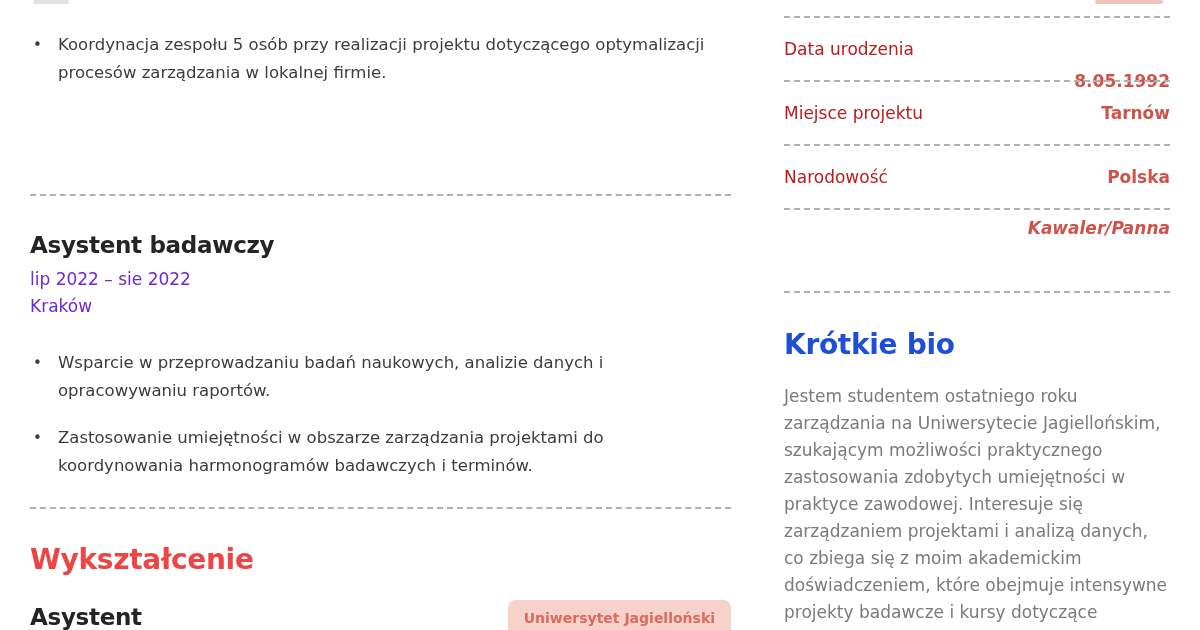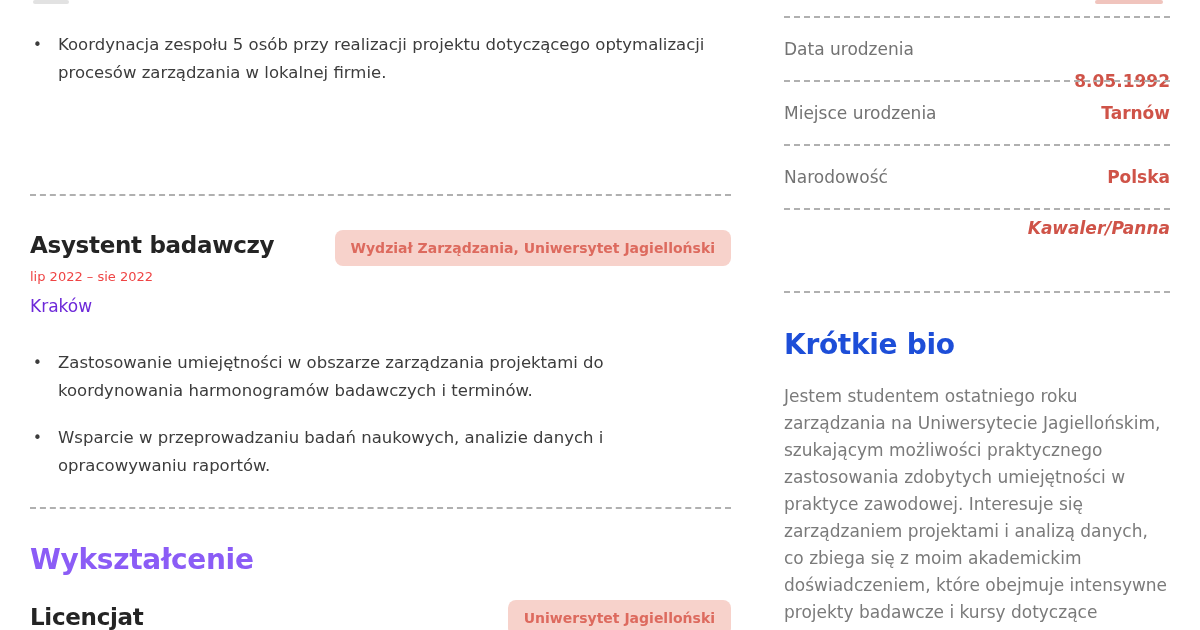--- a/index.html
+++ b/index.html
@@ -35,25 +35,25 @@
   .job-title { position: absolute; left: 0; font-size: 23px; font-weight: bold; color: #242424; letter-spacing: -0.3px; }
   .badge {
     position: absolute; right: 0;
     background: #f7d2cb; color: #dd6a5e;
     font-size: 14px; font-weight: bold;
     border-radius: 8px;
     padding: 0 16px;
     height: 36px; line-height: 36px;
     white-space: nowrap;
   }
-  .dates    { position: absolute; left: 0; font-size: 13px; color: #ef4444; }
+  .dates    { position: absolute; left: 0; font-size: 17px; color: #6d28d9; }
   .location { position: absolute; left: 0; font-size: 17px; color: #6d28d9; }
-  .section-title { position: absolute; left: 0; font-size: 28px; font-weight: bold; color: #8b5cf6; letter-spacing: -0.3px; }
+  .section-title { position: absolute; left: 0; font-size: 28px; font-weight: bold; color: #ef4444; letter-spacing: -0.3px; }
 
-  .detail-label { position: absolute; left: 0;  font-size: 17px; color: #737373; }
+  .detail-label { position: absolute; left: 0;  font-size: 17px; color: #b91c1c; }
   .detail-value { position: absolute; right: 0; font-size: 17px; font-weight: bold; color: #cf5348; }
 
   .bio-title { position: absolute; left: 0; font-size: 28px; font-weight: bold; color: #1d4ed8; letter-spacing: -0.3px; }
   .bio-text  {
     position: absolute; left: 0; right: 0;
     font-size: 17px; line-height: 27px;
     color: #7a7a7a;
     text-align: left;
   }
 
@@ -68,49 +68,48 @@
 
   <div class="clip-frag gray" style="left:3px; width:36px;"></div>
 
   <ul class="bullets" style="top:31px;">
     <li>Koordynacja zespołu 5 osób przy realizacji projektu dotyczącego optymalizacji procesów zarządzania w lokalnej firmie.</li>
   </ul>
 
   <div class="divider" style="top:194px;"></div>
 
   <div class="job-title" style="top:232px;">Asystent badawczy</div>
-  <div class="badge" style="top:230px;">Wydział Zarządzania, Uniwersytet Jagielloński</div>
   <div class="dates" style="top:269px;">lip 2022 – sie 2022</div>
   <div class="location" style="top:296px;">Kraków</div>
 
   <ul class="bullets" style="top:349px;">
+    <li>Wsparcie w przeprowadzaniu badań naukowych, analizie danych i opracowywaniu raportów.</li>
     <li>Zastosowanie umiejętności w obszarze zarządzania projektami do koordynowania harmonogramów badawczych i terminów.</li>
-    <li>Wsparcie w przeprowadzaniu badań naukowych, analizie danych i opracowywaniu raportów.</li>
   </ul>
 
   <div class="divider" style="top:507px;"></div>
 
   <div class="section-title" style="top:543px;">Wykształcenie</div>
-  <div class="job-title" style="top:604px;">Licencjat</div>
+  <div class="job-title" style="top:604px;">Asystent</div>
   <div class="badge" style="top:600px;">Uniwersytet Jagielloński</div>
 
 </div>
 
 <div class="right-col">
 
   <div class="clip-frag red" style="right:7px; width:68px;"></div>
 
   <div class="divider" style="top:16px;"></div>
 
   <div class="detail-label" style="top:39px;">Data urodzenia</div>
   <div class="detail-value" style="top:39px;margin-top:32px;">8.05.1992</div>
 
   <div class="divider" style="top:80px;"></div>
 
-  <div class="detail-label" style="top:103px;">Miejsce urodzenia</div>
+  <div class="detail-label" style="top:103px;">Miejsce projektu</div>
   <div class="detail-value" style="top:103px;">Tarnów</div>
 
   <div class="divider" style="top:144px;"></div>
 
   <div class="detail-label" style="top:167px;text-align:center;">Narodowość</div>
   <div class="detail-value" style="top:167px;">Polska</div>
 
   <div class="divider" style="top:208px;"></div>
 
   <div class="detail-value" style="top:218px;font-style:italic;">Kawaler/Panna</div>

